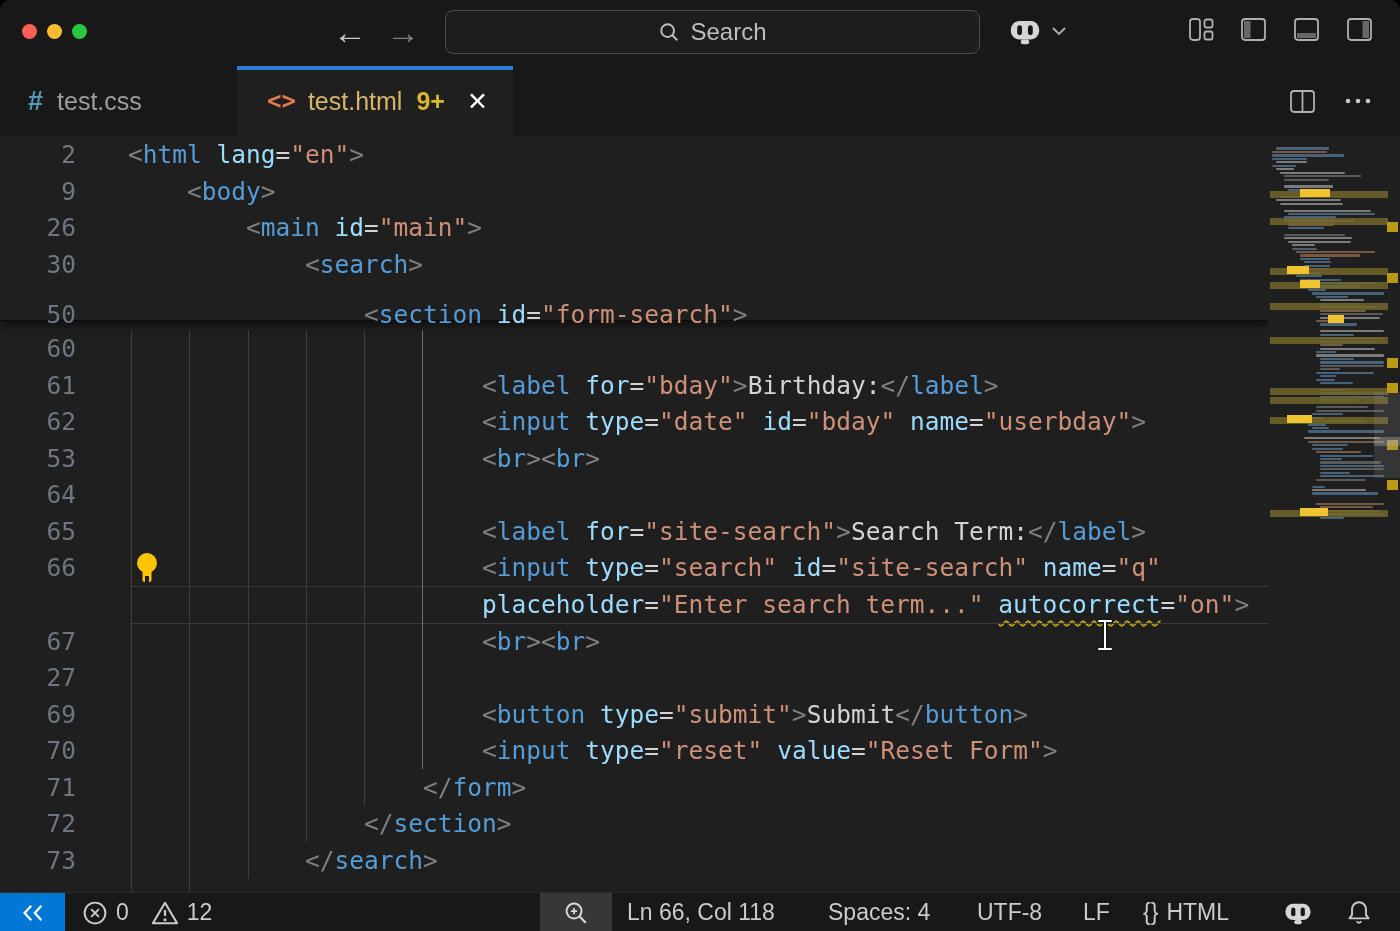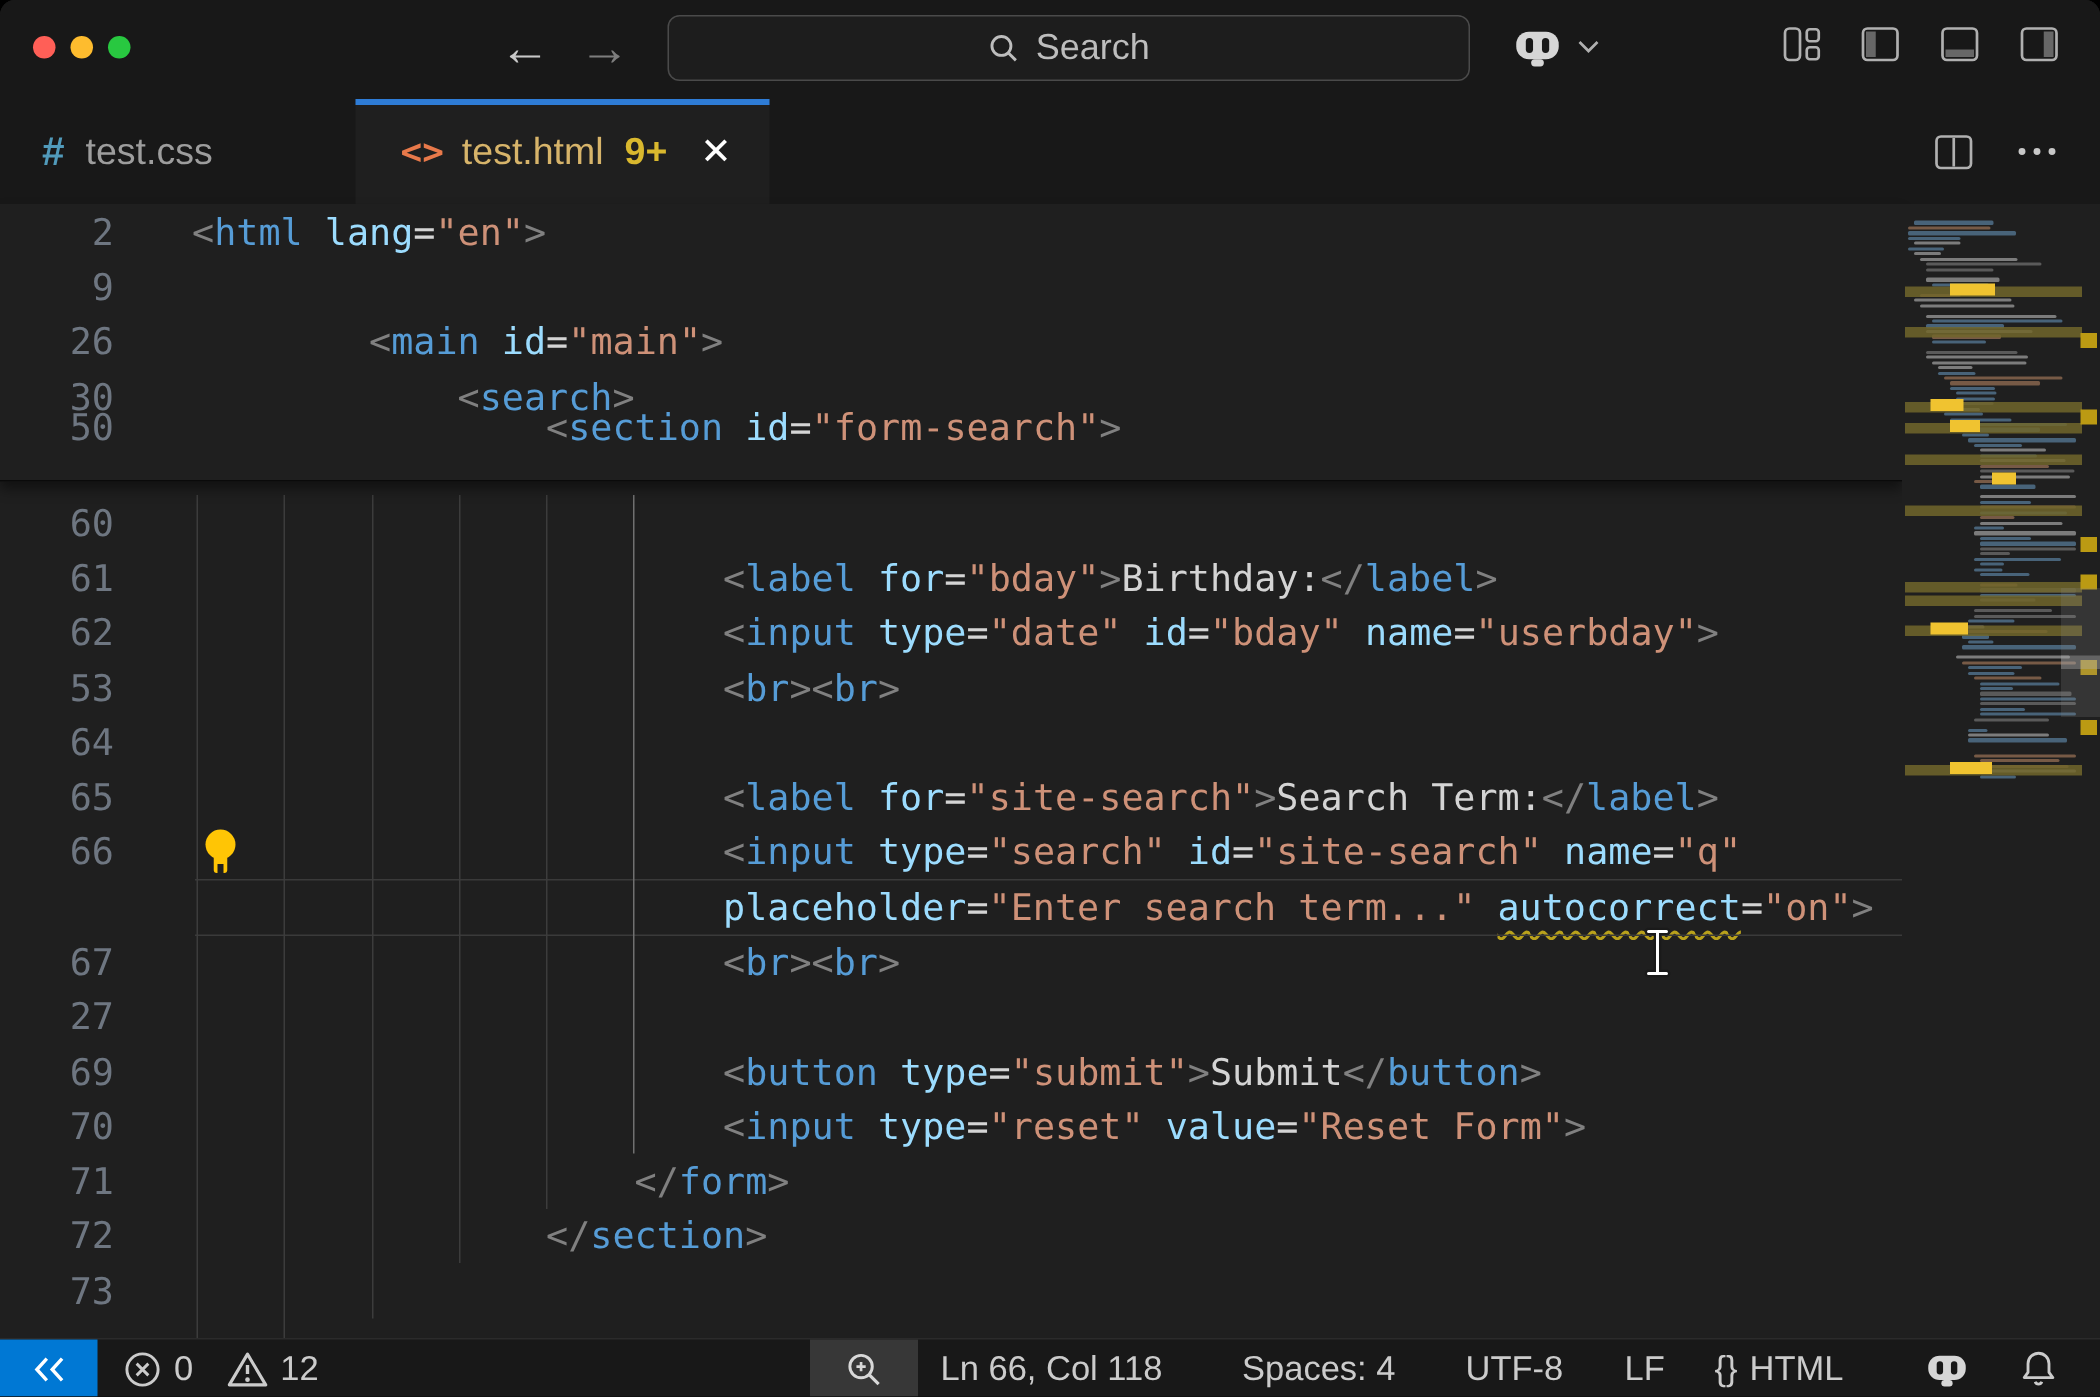--- a/index.html
+++ b/index.html
@@ -217,43 +217,45 @@
         <div class="crow" style="top: 632.84px;">
           <span class="ln">71</span>
           <pre><span class="tk-w">                    </span><span class="tk-p">&lt;/</span><span class="tk-t">form</span><span class="tk-p">&gt;</span></pre>
         </div>
         <div class="crow" style="top: 669.41px;">
           <span class="ln">72</span>
           <pre><span class="tk-w">                </span><span class="tk-p">&lt;/</span><span class="tk-t">section</span><span class="tk-p">&gt;</span></pre>
         </div>
         <div class="crow" style="top: 705.98px;">
           <span class="ln">73</span>
+          <pre><span class="tk-w">            </span><span class="tk-p">&lt;/</span><span class="tk-t">search</span><span class="tk-p">&gt;</span></pre>
         </div>
       </div>
     <div class="curline" style="top:450px;"></div>
     <div class="curline" style="top:487px;"></div>
 
     <div class="sticky">
       <div id="stickyrows">
           <div class="crow" style="top: 0px;">
             <span class="ln">2</span>
             <pre><span class="tk-p">&lt;</span><span class="tk-t">html</span><span class="tk-x"> </span><span class="tk-a">lang</span><span class="tk-o">=</span><span class="tk-s">"en"</span><span class="tk-p">&gt;</span></pre>
           </div>
           <div class="crow" style="top: 36.57px;">
             <span class="ln">9</span>
+            <pre><span class="tk-w">    </span><span class="tk-p">&lt;</span><span class="tk-t">body</span><span class="tk-p">&gt;</span></pre>
           </div>
           <div class="crow" style="top: 73.14px;">
             <span class="ln">26</span>
             <pre><span class="tk-w">        </span><span class="tk-p">&lt;</span><span class="tk-t">main</span><span class="tk-x"> </span><span class="tk-a">id</span><span class="tk-o">=</span><span class="tk-s">"main"</span><span class="tk-p">&gt;</span></pre>
           </div>
           <div class="crow" style="top: 109.71px;">
             <span class="ln">30</span>
             <pre><span class="tk-w">            </span><span class="tk-p">&lt;</span><span class="tk-t">search</span><span class="tk-p">&gt;</span></pre>
           </div>
-          <div class="crow" style="top: 130px; text-decoration: underline;">
+          <div class="crow" style="top: 160px; text-decoration: underline;">
             <span class="ln">50</span>
             <pre><span class="tk-w">                </span><span class="tk-p">&lt;</span><span class="tk-t">section</span><span class="tk-x"> </span><span class="tk-a">id</span><span class="tk-o">=</span><span class="tk-s">"form-search"</span><span class="tk-p">&gt;</span></pre>
           </div>
         </div>
     </div>
 
     <span style="position:absolute;left:136px;top:415px;z-index:2;">
       <svg width="22" height="35" viewBox="0 0 22 35">
         <circle cx="11" cy="12" r="10" fill="#ffc505"></circle>
         <rect x="6.5" y="19" width="9" height="12" rx="2" fill="#ffc505"></rect>

